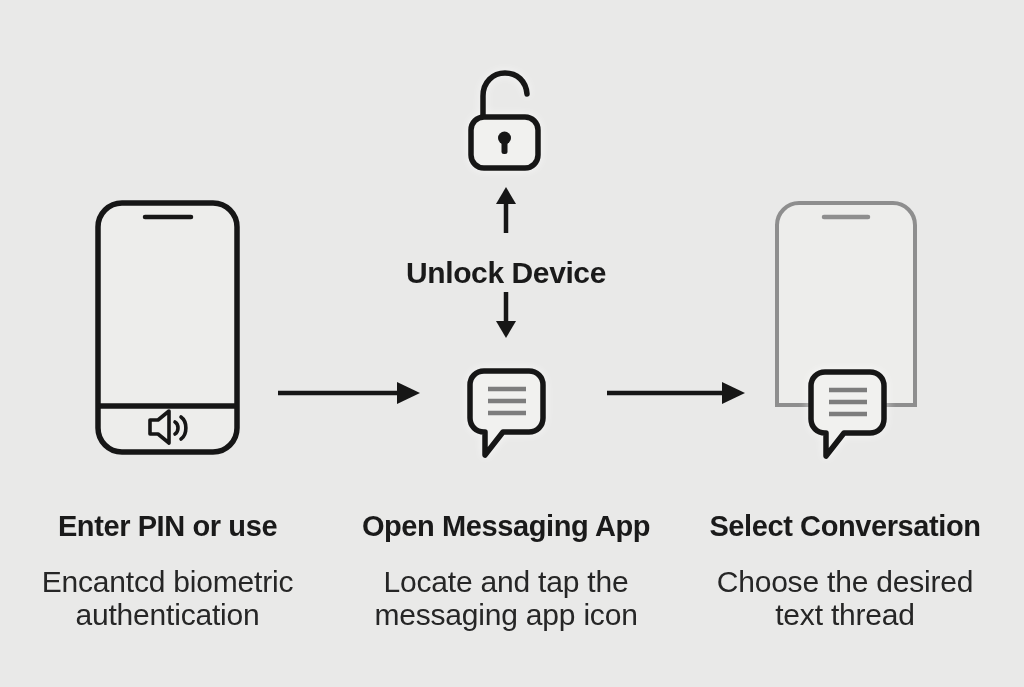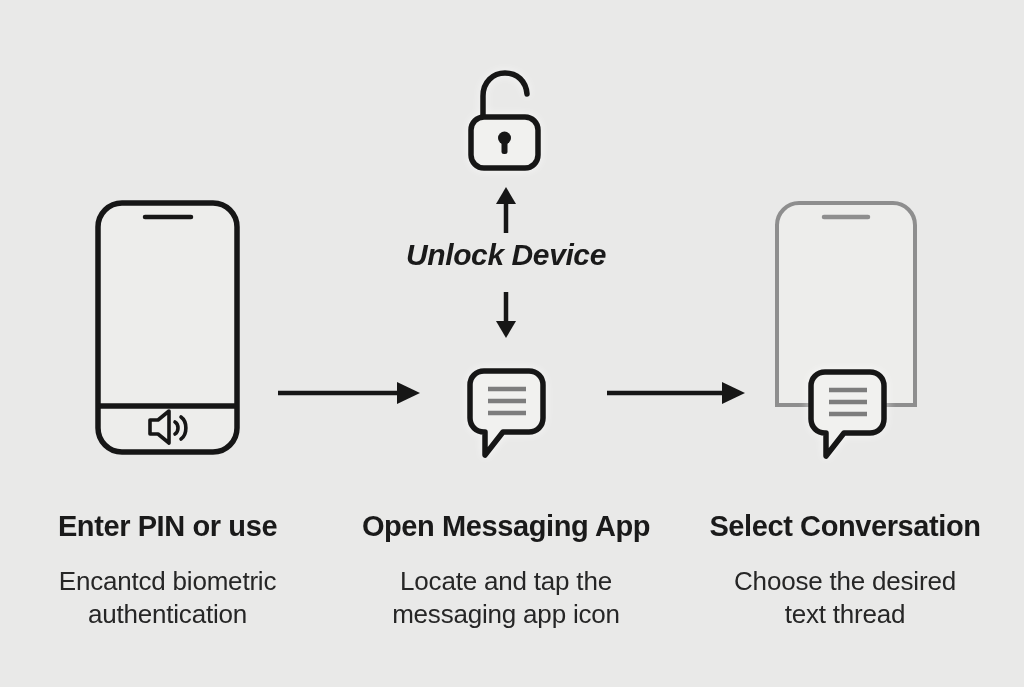--- a/index.html
+++ b/index.html
@@ -46,21 +46,21 @@
   }
   .step-title{
     font-size:29px;
     font-weight:700;
     letter-spacing:-0.4px;
     color:var(--heading-text);
     line-height:36px;
   }
   .step-desc{
     margin-top:21px;
-    font-size:26px;
+    font-size:30px;
     font-weight:400;
     letter-spacing:-0.2px;
     color:var(--body-text);
     line-height:33px;
     white-space:pre-line;
   }
 </style>
 </head>
 <body>
 
@@ -71,21 +71,21 @@
     <rect class="stroke-dark fill-bubble" stroke-width="5.5" x="16" y="55" width="67" height="51" rx="13"></rect>
     <circle class="fill-dark" cx="49.5" cy="76" r="6.5"></circle>
     <rect class="fill-dark" x="46.5" y="79" width="6" height="13" rx="2.5"></rect>
   </svg>
 
   <svg class="abs" style="left:494px;top:187px;" width="24" height="48" viewBox="0 0 24 48">
     <line class="stroke-dark" stroke-width="4.5" x1="12" y1="46" x2="12" y2="13"></line>
     <polygon class="fill-dark" points="12,0 22,17 2,17"></polygon>
   </svg>
 
-  <div class="abs center-label" style="left:350px;top:238px;font-style:italic;">Unlock Device</div>
+  <div class="abs center-label" style="left:350px;top:256px;">Unlock Device</div>
 
   <svg class="abs" style="left:494px;top:290px;" width="24" height="48" viewBox="0 0 24 48">
     <line class="stroke-dark" stroke-width="4.5" x1="12" y1="2" x2="12" y2="35"></line>
     <polygon class="fill-dark" points="12,48 22,31 2,31"></polygon>
   </svg>
 
   <svg class="abs" style="left:90px;top:196px;" width="155" height="265" viewBox="0 0 155 265">
     <rect class="stroke-dark fill-phone" stroke-width="5.5" x="8" y="7" width="139" height="249" rx="24"></rect>
     <line class="stroke-dark" stroke-width="4.5" stroke-linecap="round" x1="55" y1="21" x2="101" y2="21"></line>
     <line class="stroke-dark" stroke-width="5.5" x1="8" y1="210" x2="147" y2="210"></line>

